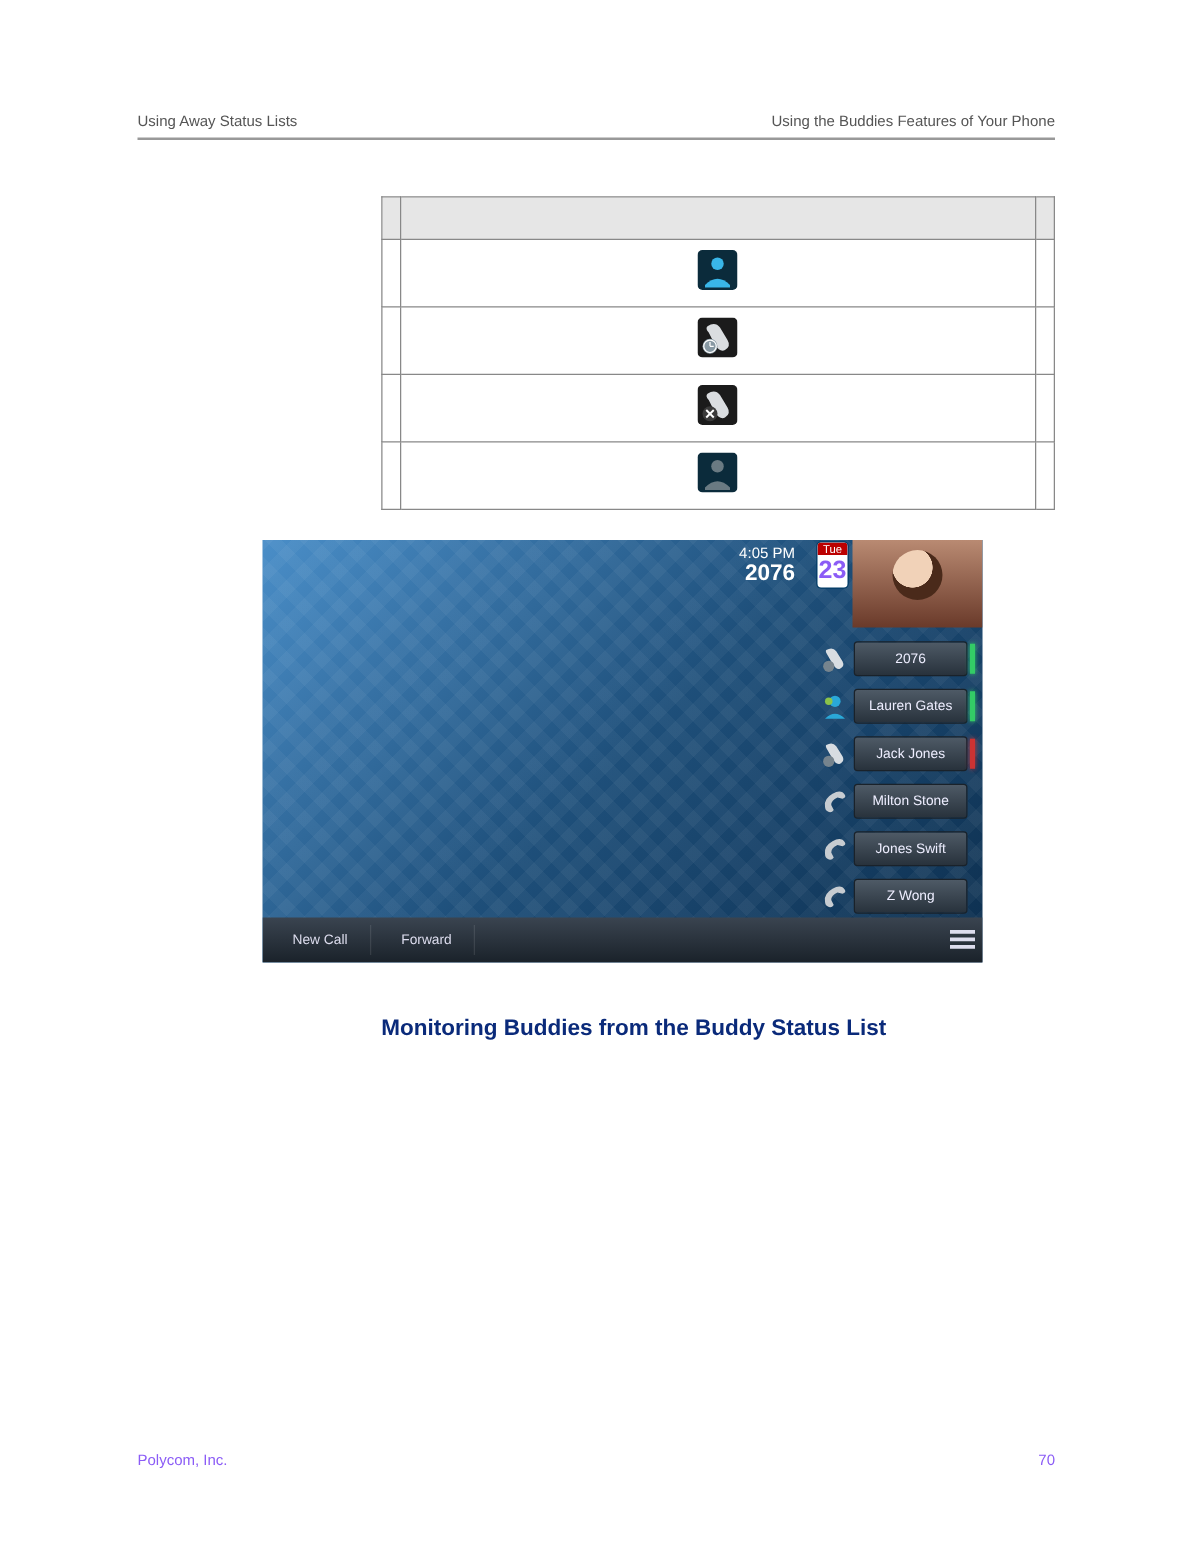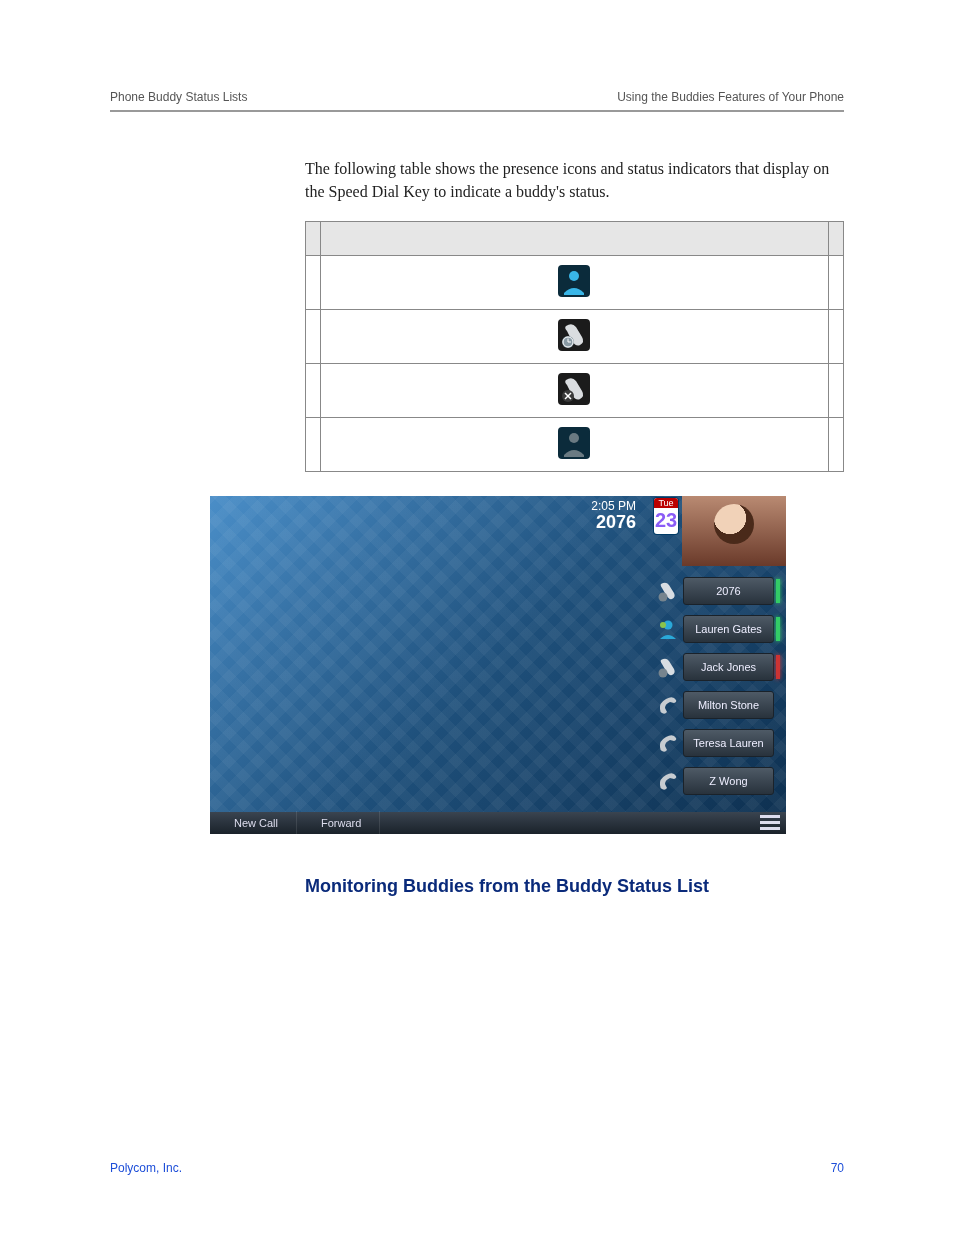--- a/index.html
+++ b/index.html
@@ -118,21 +118,21 @@
     overflow:hidden;
   }
   .sk .bar {
     width:4px; height:24px;
     margin-left:2px;
   }
   .sk .bar.green { background:#3c6; box-shadow:0 0 4px #3c6; }
   .sk .bar.red   { background:#c33; box-shadow:0 0 4px #c33; }
   .softkeys {
     position:absolute; left:0; right:0; bottom:0;
-    height:22px;
+    height:36px;
     background:linear-gradient(#3a4450,#1a222a);
     display:flex; align-items:center;
     padding:0 6px;
     gap:6px;
   }
   .softkeys .skbtn {
     color:#dde;
     font-family:Arial,Helvetica,sans-serif;
     font-size:11px;
     padding:0 18px;
@@ -152,34 +152,33 @@
     color:#0a2a7a;
     font-weight:bold;
     font-size:18px;
     margin-bottom:24px;
   }
   .ftr {
     position:absolute;
     left:110px; right:110px; bottom:60px;
     display:flex; justify-content:space-between;
     font-family:Arial,Helvetica,sans-serif;
-    font-size:12px; color:#1d4ed8;text-align:center;
+    font-size:12px; color:#8b5cf6;text-align:center;
   }
 </style>
 </head>
 <body>
 
 <div class="hdr">
-  <span>Phone Buddy Status Lists</span>
+  <span>Using Away Status Lists</span>
   <span>Using the Buddies Features of Your Phone</span>
 </div>
 
 <div class="content">
 
-  <p class="body-p">The following table shows the presence icons and status indicators that display on the Speed Dial Key to indicate a buddy's status.</p>
 
   <table class="status">
     <thead>
       <tr>
         <th></th>
         <th></th>
         <th></th>
       </tr>
     </thead>
     <tbody>
@@ -231,21 +230,21 @@
           </svg>
         </span></td>
         <td></td>
       </tr>
     </tbody>
   </table>
 
 
   <div class="phone-fig">
     <div class="phone-top">
-      <div class="time">2:05 PM</div>
+      <div class="time">4:05 PM</div>
       <div class="ext">2076</div>
     </div>
     <div class="cal">
       <span class="dow">Tue</span>
       <span class="dom">23</span>
     </div>
     <div class="avatar"></div>
 
     <div class="sidekeys">
       <div class="sk">
@@ -287,21 +286,21 @@
         </span>
         <span class="lbl">Milton Stone</span>
         <span class="bar"></span>
       </div>
       <div class="sk">
         <span class="pi">
           <svg viewBox="0 0 24 24" width="24" height="24">
               <path d="M4 16 Q3 10 10 6 Q17 2 20 7 Q21 9 18 10 L14 9 Q9 11 9 15 L11 19 Q9 22 6 20 Q4 19 4 16 Z" fill="#c7ccd1"></path>
             </svg>
         </span>
-        <span class="lbl">Teresa Lauren</span>
+        <span class="lbl">Jones Swift</span>
         <span class="bar"></span>
       </div>
       <div class="sk">
         <span class="pi">
           <svg viewBox="0 0 24 24" width="24" height="24">
               <path d="M4 16 Q3 10 10 6 Q17 2 20 7 Q21 9 18 10 L14 9 Q9 11 9 15 L11 19 Q9 22 6 20 Q4 19 4 16 Z" fill="#c7ccd1"></path>
             </svg>
         </span>
         <span class="lbl">Z Wong</span>
         <span class="bar"></span>

